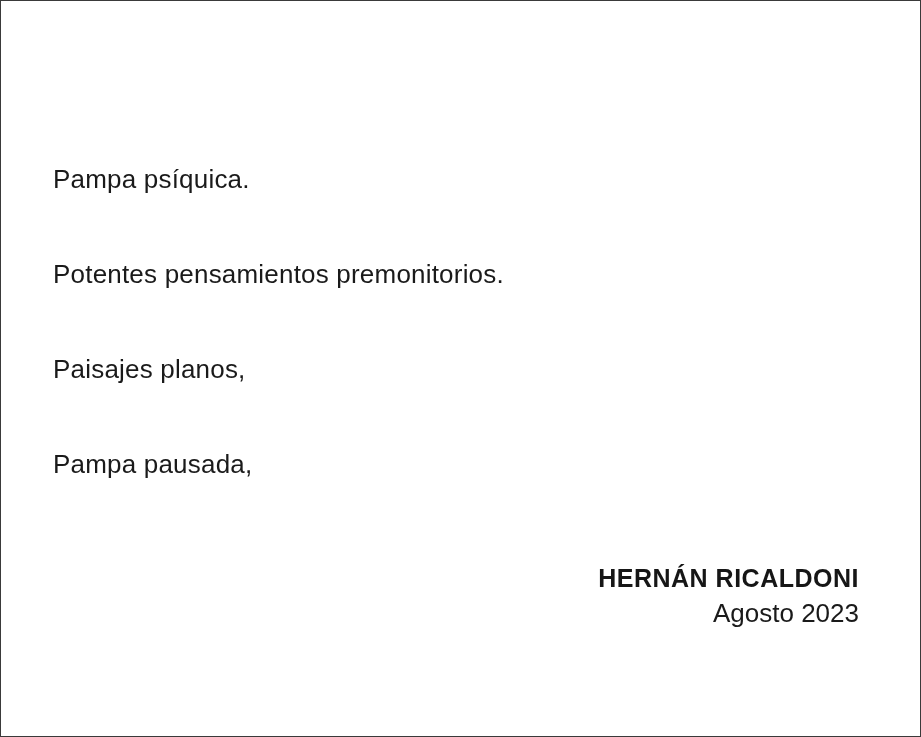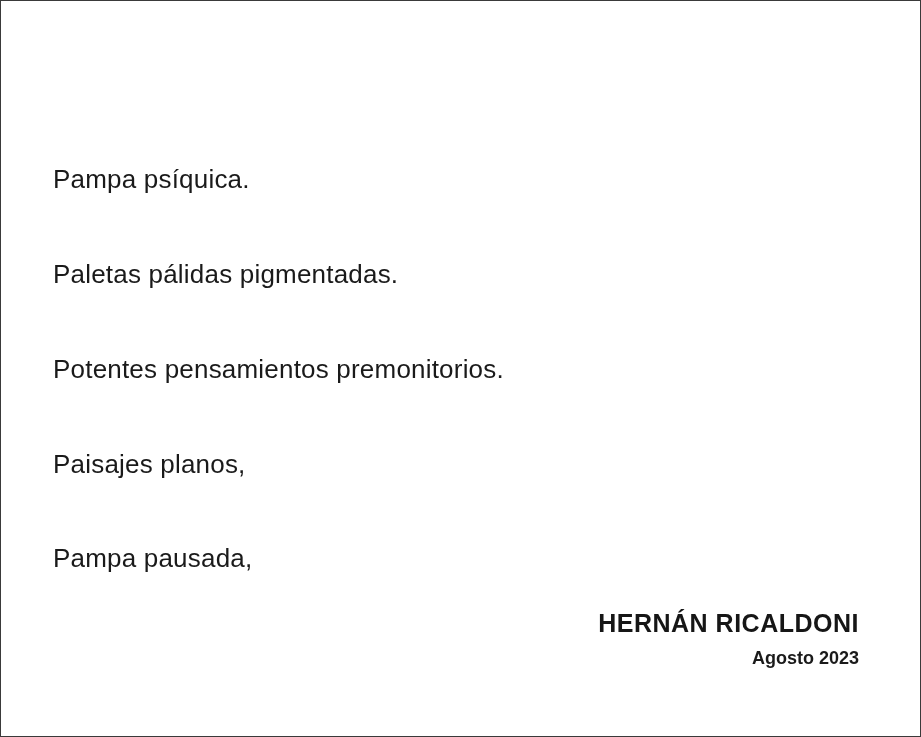--- a/index.html
+++ b/index.html
@@ -31,43 +31,41 @@
   .poem-line {
     display: block;
   }
   .credits {
     position: absolute;
     right: 61px;
     top: 562px;
     text-align: right;
     color: #1a1a1a;
     line-height: 31px;
-    margin-top: 45px;
   }
   .author-name {
     font-size: 25px;
     font-weight: 700;
     letter-spacing: 0.5px;
     color: #161616;
   }
   .credit-date {
-    font-size: 18px;
-    font-weight: 700;
+    font-size: 26px;
+    font-weight: 400;
     color: #1a1a1a;
     margin-top: 4px;
   }
 </style>
 </head>
 <body>
 
 <div class="page">
 
   <div class="poem">
     <span class="poem-line">Pampa psíquica.</span>
-    <span class="poem-line">Paletas pálidas pigmentadas.</span>
     <span class="poem-line">Potentes pensamientos premonitorios.</span>
     <span class="poem-line">Paisajes planos,</span>
     <span class="poem-line">Pampa pausada,</span>
     
     
     
     
   </div>
 
   <div class="credits">

